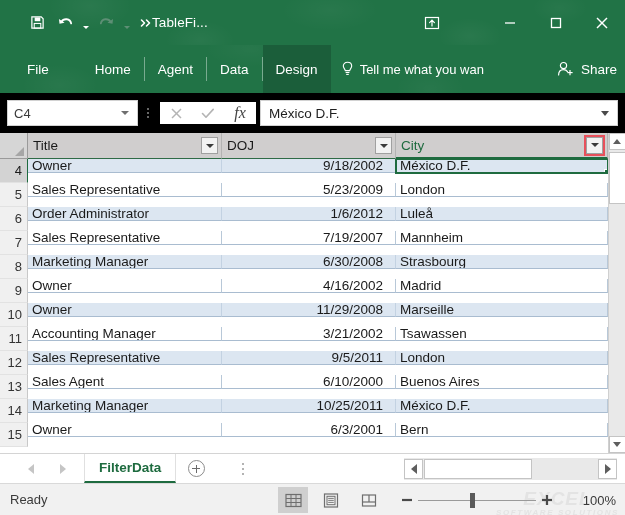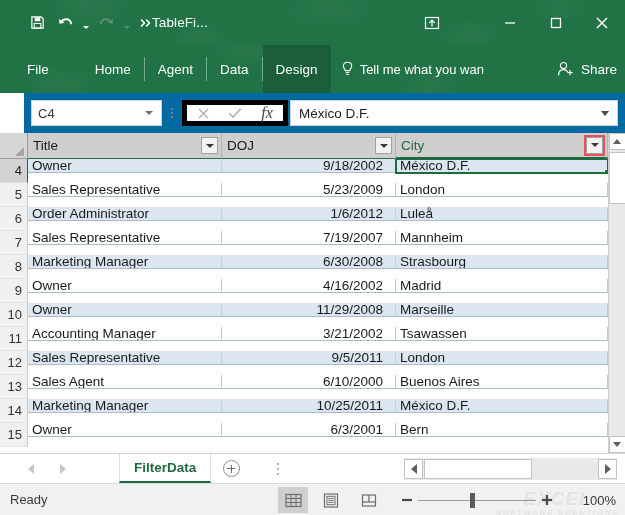--- a/index.html
+++ b/index.html
@@ -115,26 +115,25 @@
   .share-btn {
     position: absolute; right: 8px; top: 0; height: 48px;
     display: flex; align-items: center; gap: 6px;
     color: #ffffff; font-size: 13.5px;
     z-index: 3;
   }
 
   
   .formula-zone {
     height: 40px;
-    background: #0369a1;
+    background: #000000;
     flex: 0 0 auto;
     display: flex; align-items: center;
     padding: 0 7px;
     gap: 0;
-    margin-left: 24px;
   }
   .namebox {
     width: 131px; height: 26px;
     background: #ffffff;
     border: 1px solid #d2d2d2;
     display: flex; align-items: center;
     padding: 0 6px;
     font-size: 13px; color: #3b3b3b;
     position: relative;
   }
@@ -152,21 +151,21 @@
     gap: 2px;
     margin: 0 2px;
   }
   .dots-handle i {
     width: 2px; height: 2px; background: #8a8a8a; border-radius: 50%;
     display: block;
   }
   .fx-group {
     height: 26px;
     background: #ffffff;
-    border: 5px solid #000000;
+    border: 2px solid #000000;
     display: flex; align-items: center;
     margin-right: 2px;
   }
   .fx-btn {
     width: 32px; height: 24px;
     display: flex; align-items: center; justify-content: center;
     color: #b4b4b4; font-size: 15px;
   }
   .fx-btn.fx-italic {
     color: #444; font-style: italic;
@@ -376,21 +375,20 @@
   }
   .sheet-tab {
     padding: 0 14px;
     display: flex; align-items: center;
     font-size: 13.5px; font-weight: bold;
     color: #1e6b3f;
     background: #ffffff;
     border-bottom: 2.5px solid #1e6b3f;
     border-left: 1px solid #e0e0e0;
     border-right: 1px solid #e0e0e0;
-    margin-left: 35px;
   }
   .add-sheet {
     display: flex; align-items: center; justify-content: center;
     width: 40px;
   }
   .add-circle {
     width: 17px; height: 17px;
     border: 1.4px solid #8c8c8c;
     border-radius: 50%;
     position: relative;

